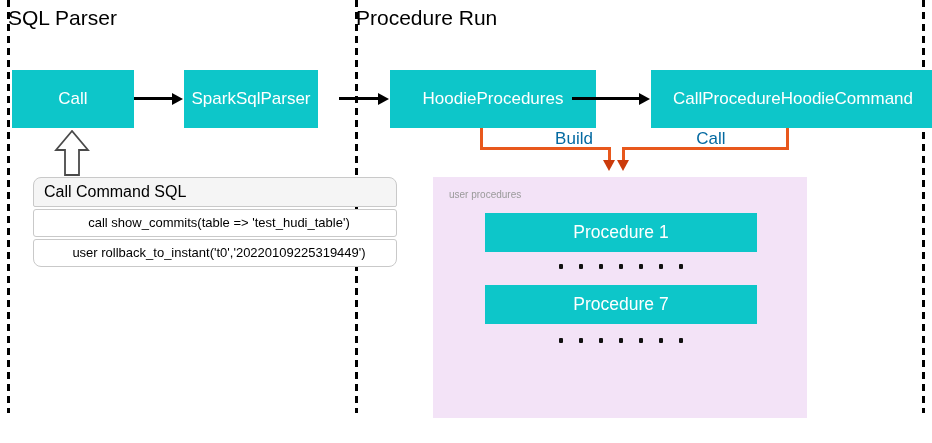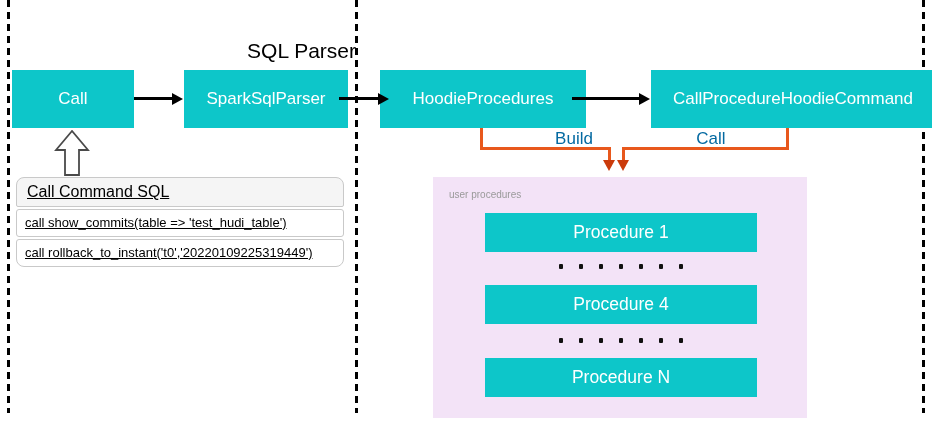--- a/index.html
+++ b/index.html
@@ -5,21 +5,21 @@
   html,body { margin:0; padding:0; background:#fff; }
   .canvas {
     position:relative; width:932px; height:443px; background:#fff; overflow:hidden;
     font-family:"Liberation Sans","DejaVu Sans",sans-serif; color:#000;
   }
   .vdash {
     position:absolute; top:0; width:3px; height:413px;
     background-image:repeating-linear-gradient(to bottom,#000 0px,#000 7px,transparent 7px,transparent 12px);
   }
   .section-title {
-    position:absolute; top:6px; font-size:21px; text-align:right; color:#000;margin-top:33px;
+    position:absolute; top:6px; font-size:21px; text-align:left; color:#000;
   }
   .node {
     position:absolute; background:var(--teal,#0DC6C9); color:#fff;
     display:flex; align-items:center; justify-content:center; text-align:center;
     font-size:17px; line-height:1.25;
   }
   .h-arrow { position:absolute; height:3px; background:#000; }
   .h-arrow::after {
     content:""; position:absolute; right:-10px; top:50%; transform:translateY(-50%);
     width:0; height:0; border-left:11px solid #000;
@@ -28,30 +28,30 @@
   .oline-v { position:absolute; width:3px; background:var(--orange_line,#E8581C); }
   .oline-h { position:absolute; height:3px; background:var(--orange_line,#E8581C); }
   .oarrow {
     position:absolute; width:0; height:0;
     border-left:6px solid transparent; border-right:6px solid transparent;
     border-top:11px solid var(--orange_arrowhead,#CB3B0B);
   }
   .edge-label { position:absolute; top:129px; font-size:17px; text-align:center; color:#0369a1; }
   .hollow-arrow { position:absolute; left:54px; top:130px; }
 
-  .sql-table { position:absolute; left:16px; top:177px; width:328px;text-decoration:underline; }
+  .sql-table { position:absolute; left:33px; top:177px; width:364px; }
   .sql-header {
     box-sizing:border-box; height:30px; line-height:28px; background:var(--table_header_bg,#F5F5F5);
     border:1px solid var(--table_border,#C9C9C9); border-radius:8px 8px 2px 2px;
     font-size:16px; padding-left:10px; white-space:nowrap; overflow:hidden;
   }
   .sql-row {
     box-sizing:border-box; height:28px; line-height:26px; background:#fff;
     border:1px solid var(--table_border,#C9C9C9); border-radius:3px; margin-top:2px;
-    font-size:13px; padding-left:8px; white-space:nowrap; overflow:hidden;
+    font-size:13px; padding-left:8px; white-space:nowrap; overflow:hidden;text-align:center;
   }
   .sql-row:last-child { border-radius:3px 3px 8px 8px; }
 
   .panel {
     position:absolute; left:433px; top:177px; width:374px; height:241px;
     background:var(--panel_lavender,#F3E3F7);
   }
   .panel-label { position:absolute; left:16px; top:12px; font-size:10px; color:var(--muted_label,#9A9A9A); }
   .proc {
     position:absolute; left:52px; width:272px; height:39px;
@@ -68,42 +68,43 @@
 </head>
 <body>
 
 <div class="canvas">
 
   <div class="vdash" style="left:7px"></div>
   <div class="vdash" style="left:355px"></div>
   <div class="vdash" style="left:922px"></div>
 
   <div class="section-title" style="left:8px;width:348px">SQL Parser</div>
+  <div class="section-title" style="left:356px;width:566px">Procedure Run</div>
 
   <div class="node" style="left:12px;top:70px;width:122px;height:58px">
     <div>
       <div>Call</div>
     </div>
   </div>
-  <div class="node" style="left:184px;top:70px;width:164px;height:58px">SparkSqlParser</div>
-  <div class="node" style="left:380px;top:70px;width:206px;height:58px">HoodieProcedures</div>
+  <div class="node" style="left:184px;top:70px;width:134px;height:58px">SparkSqlParser</div>
+  <div class="node" style="left:390px;top:70px;width:206px;height:58px">HoodieProcedures</div>
   <div class="node" style="left:651px;top:70px;width:284px;height:58px">CallProcedureHoodieCommand</div>
 
   <div class="h-arrow" style="left:134px;top:97px;width:39px"></div>
   <div class="h-arrow" style="left:339px;top:97px;width:40px"></div>
   <div class="h-arrow" style="left:572px;top:97px;width:68px"></div>
 
   <svg class="hollow-arrow" width="36" height="46" viewBox="0 0 36 46">
     <polygon points="18,1 2,20 11,20 11,45 25,45 25,20 34,20" fill="#ffffff" stroke="#4a4a4a" stroke-width="1.8" stroke-linejoin="miter"></polygon>
   </svg>
 
   <div class="sql-table">
     <div class="sql-header">Call Command SQL</div>
     <div class="sql-row">call show_commits(table =&gt; 'test_hudi_table')</div>
-    <div class="sql-row">call rollback_to_instant('t0','20220109225319449')</div>
+    <div class="sql-row">user rollback_to_instant('t0','20220109225319449')</div>
   </div>
 
   <div class="oline-v" style="left:480px;top:128px;height:21px"></div>
   <div class="oline-h" style="left:480px;top:147px;width:131px"></div>
   <div class="oline-v" style="left:608px;top:147px;height:15px"></div>
   <div class="oarrow" style="left:603px;top:160px"></div>
 
   <div class="oline-v" style="left:786px;top:128px;height:21px"></div>
   <div class="oline-h" style="left:622px;top:147px;width:167px"></div>
   <div class="oline-v" style="left:622px;top:147px;height:15px"></div>
@@ -120,28 +121,27 @@
     <div class="dots" style="top:86px">
       <span class="dot"></span>
         <span class="dot"></span>
         <span class="dot"></span>
         <span class="dot"></span>
         <span class="dot"></span>
         <span class="dot"></span>
         <span class="dot"></span>
     </div>
 
-    <div class="proc" style="top:108px">Procedure 4</div>
+    <div class="proc" style="top:108px">Procedure 7</div>
 
     <div class="dots" style="top:160px">
       <span class="dot"></span>
         <span class="dot"></span>
         <span class="dot"></span>
         <span class="dot"></span>
         <span class="dot"></span>
         <span class="dot"></span>
         <span class="dot"></span>
     </div>
 
-    <div class="proc" style="top:181px">Procedure N</div>
   </div>
 
 </div>
 
 </body></html>

